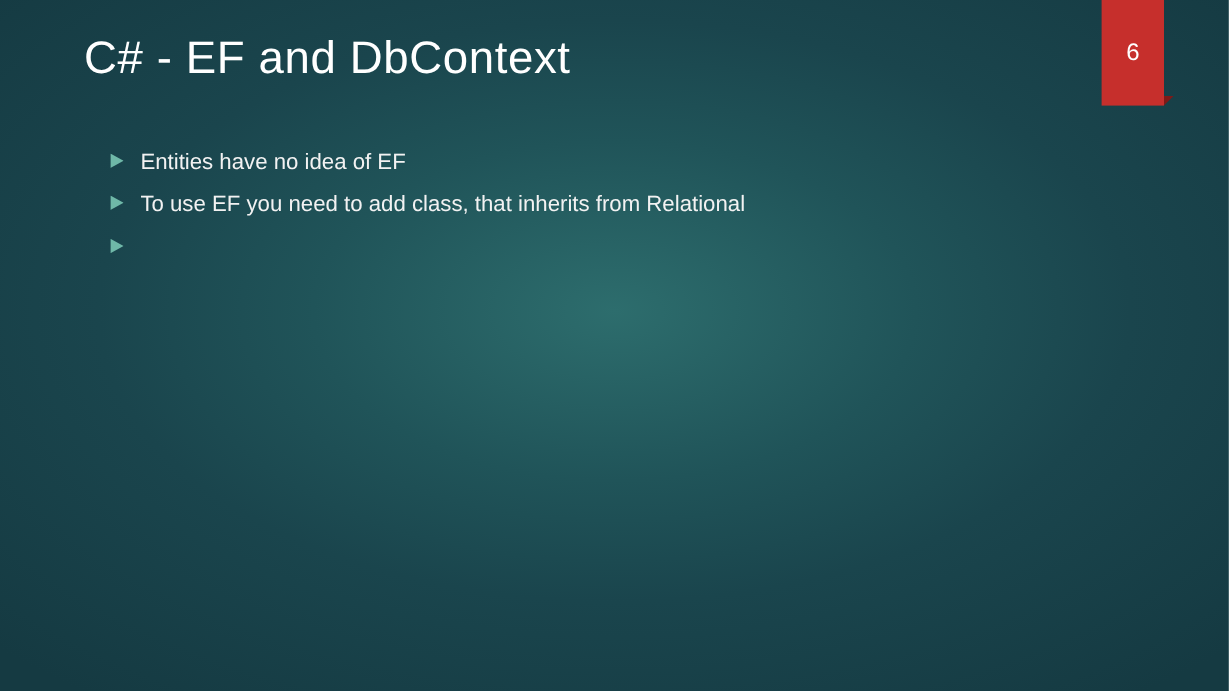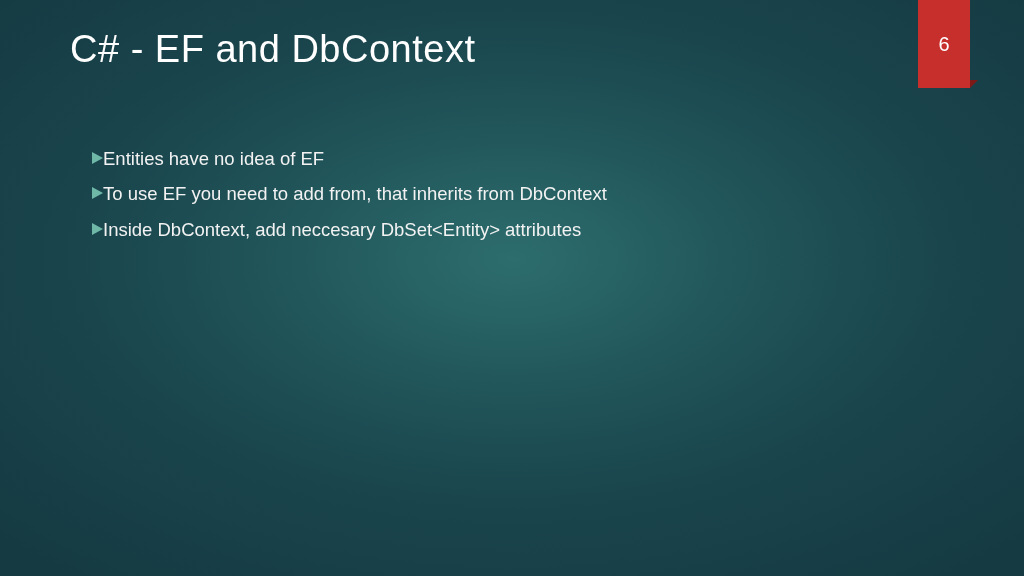--- a/index.html
+++ b/index.html
@@ -14,21 +14,21 @@
     width: 1024px;
     height: 576px;
     position: relative;
     padding: 28px 70px 0 70px;
   }
   .title {
     font-size: 38px;
     font-weight: 300;
     letter-spacing: 0.5px;
     color: #ffffff;
-    margin-bottom: 72px;
+    margin-bottom: 48px;
   }
   .page-ribbon {
     position: absolute;
     top: 0;
     right: 54px;
     width: 52px;
     height: 88px;
     background: #c62f2c;
     display: flex;
     align-items: center;
@@ -47,20 +47,21 @@
     border-top: 8px solid #7d1a18;
     border-right: 8px solid transparent;
   }
   .body {
     padding-left: 22px;
   }
   .group { margin-bottom: 32px; }
   .bullet-line {
     display: flex;
     align-items: flex-start;
+    gap: 14px;
     font-size: 18.5px;
     font-weight: 300;
     line-height: 1.7;
     color: #f2f2f2;
     margin-bottom: 4px;
   }
   .tri {
     flex: 0 0 auto;
     margin-top: 9px;
   }
@@ -87,27 +88,26 @@
             </svg>
         </span>
         <span>Entities have no idea of EF</span>
       </div>
       <div class="bullet-line">
         <span class="tri">
           <svg width="11" height="12" viewBox="0 0 11 12">
               <polygon points="0,0 11,6 0,12" fill="#6fb8a8"></polygon>
             </svg>
         </span>
-        <span>To use EF you need to add from, that inherits from DbContext</span>
+        <span>To use EF you need to add class, that inherits from Relational</span>
       </div>
       <div class="bullet-line">
         <span class="tri">
           <svg width="11" height="12" viewBox="0 0 11 12">
               <polygon points="0,0 11,6 0,12" fill="#6fb8a8"></polygon>
             </svg>
         </span>
-        <span>Inside DbContext, add neccesary DbSet&lt;Entity&gt; attributes</span>
       </div>
     </div>
 
 
   </div>
 </div>
 
 </body></html>

